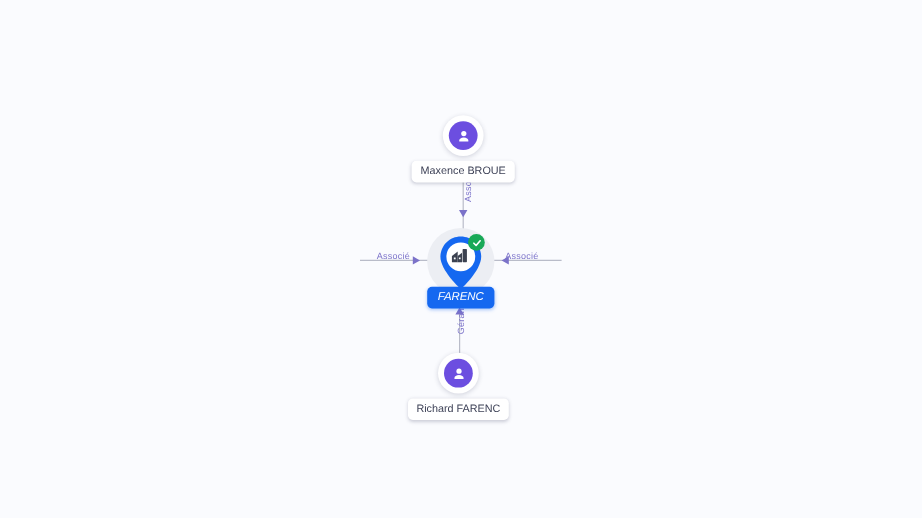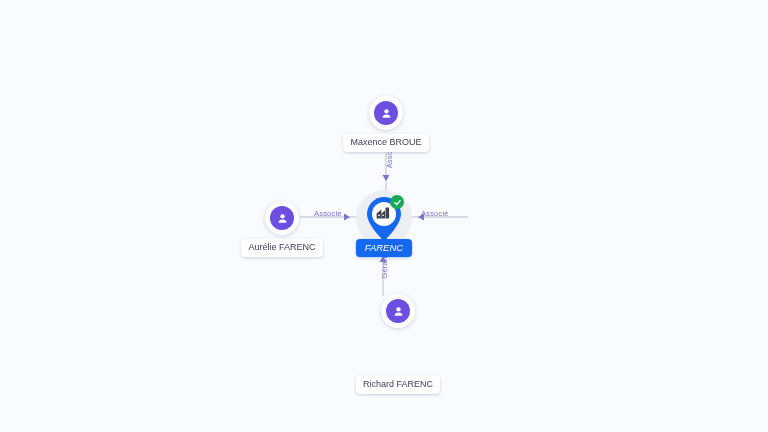--- a/index.html
+++ b/index.html
@@ -181,34 +181,23 @@
       <div class="avatar-inner">
         <svg width="13" height="13" viewBox="0 0 24 24" fill="#ffffff">
           <circle cx="12" cy="8" r="4"></circle>
           <path d="M12 14c-4.2 0-7 2.2-7 4.6V20h14v-1.4C19 16.2 16.2 14 12 14z"></path>
         </svg>
       </div>
     </div>
     <div class="node-label">Maxence BROUE</div>
   </div>
 
-  <div class="person-node" style="left:282px; top:201px;">
-    <div class="avatar">
-      <div class="avatar-inner">
-        <svg width="13" height="13" viewBox="0 0 24 24" fill="#ffffff">
-          <circle cx="12" cy="8" r="4"></circle>
-          <path d="M12 14c-4.2 0-7 2.2-7 4.6V20h14v-1.4C19 16.2 16.2 14 12 14z"></path>
-        </svg>
-      </div>
-    </div>
-    <div class="node-label">Aurélie FARENC</div>
-  </div>
-
-
-  <div class="person-node" style="left:398px; top:294px;gap:44px;">
+
+
+  <div class="person-node" style="left:382px; top:294px;">
     <div class="avatar">
       <div class="avatar-inner">
         <svg width="13" height="13" viewBox="0 0 24 24" fill="#ffffff">
           <circle cx="12" cy="8" r="4"></circle>
           <path d="M12 14c-4.2 0-7 2.2-7 4.6V20h14v-1.4C19 16.2 16.2 14 12 14z"></path>
         </svg>
       </div>
     </div>
     <div class="node-label">Richard FARENC</div>
   </div>

